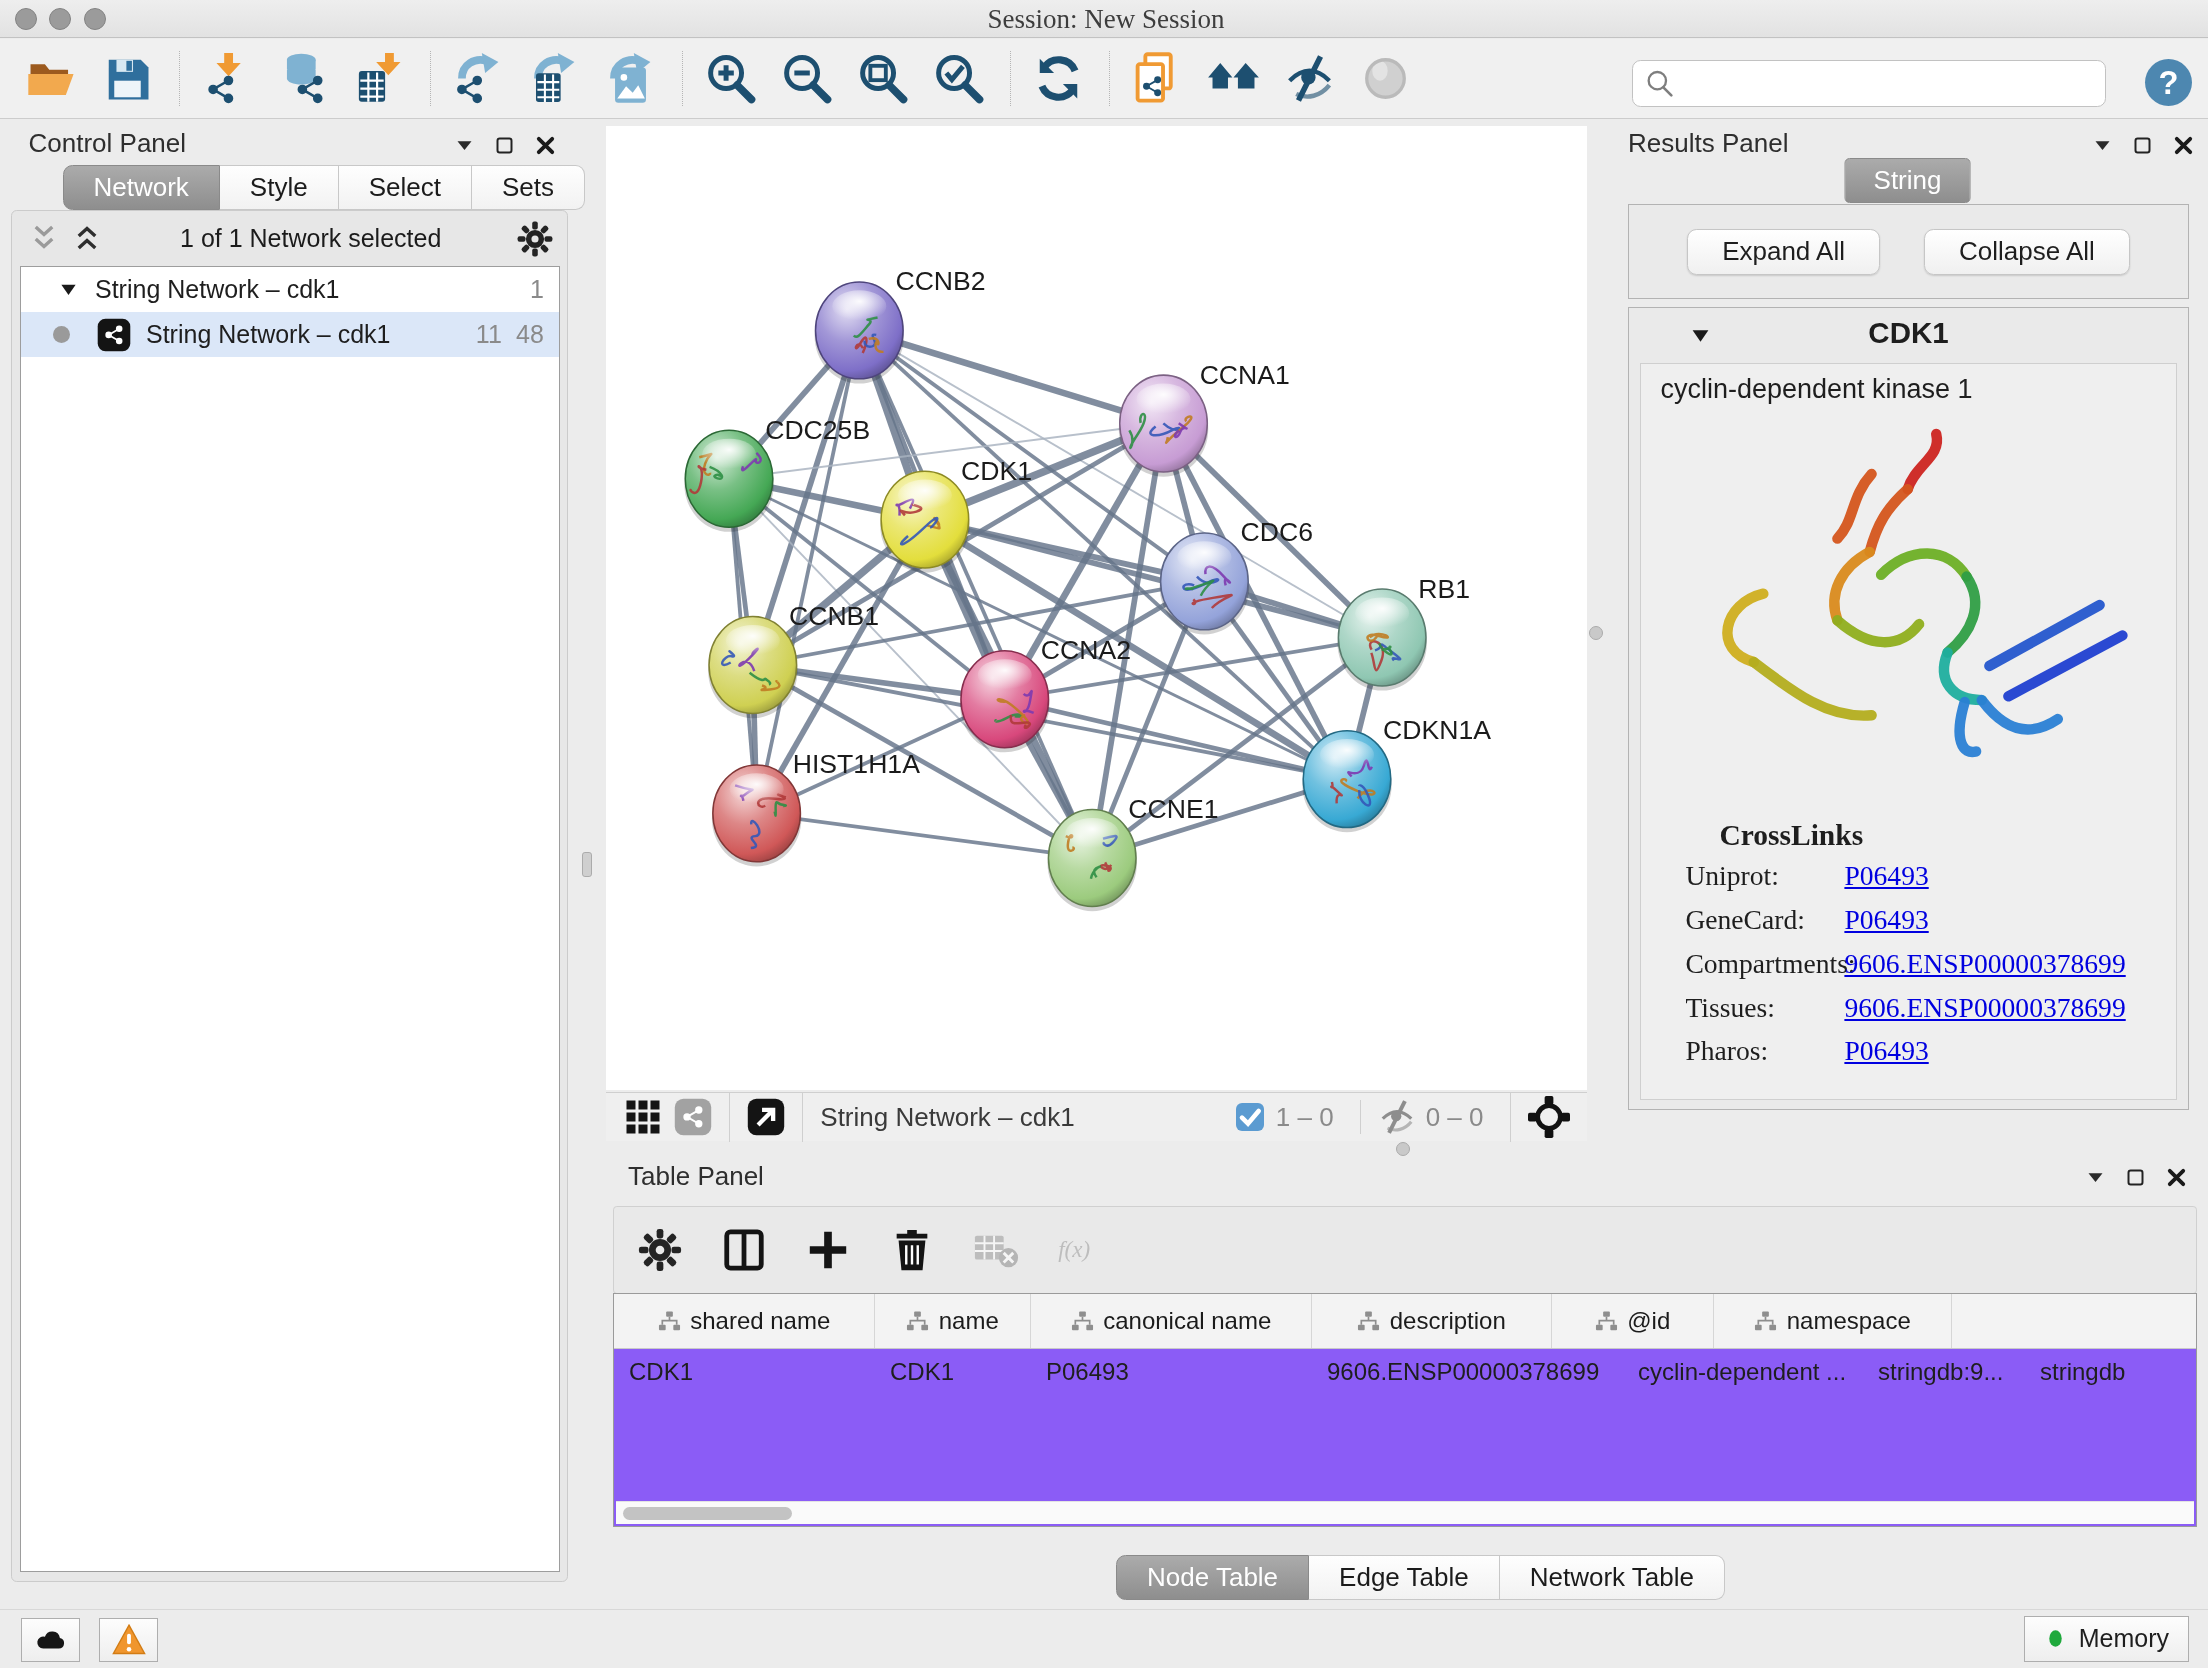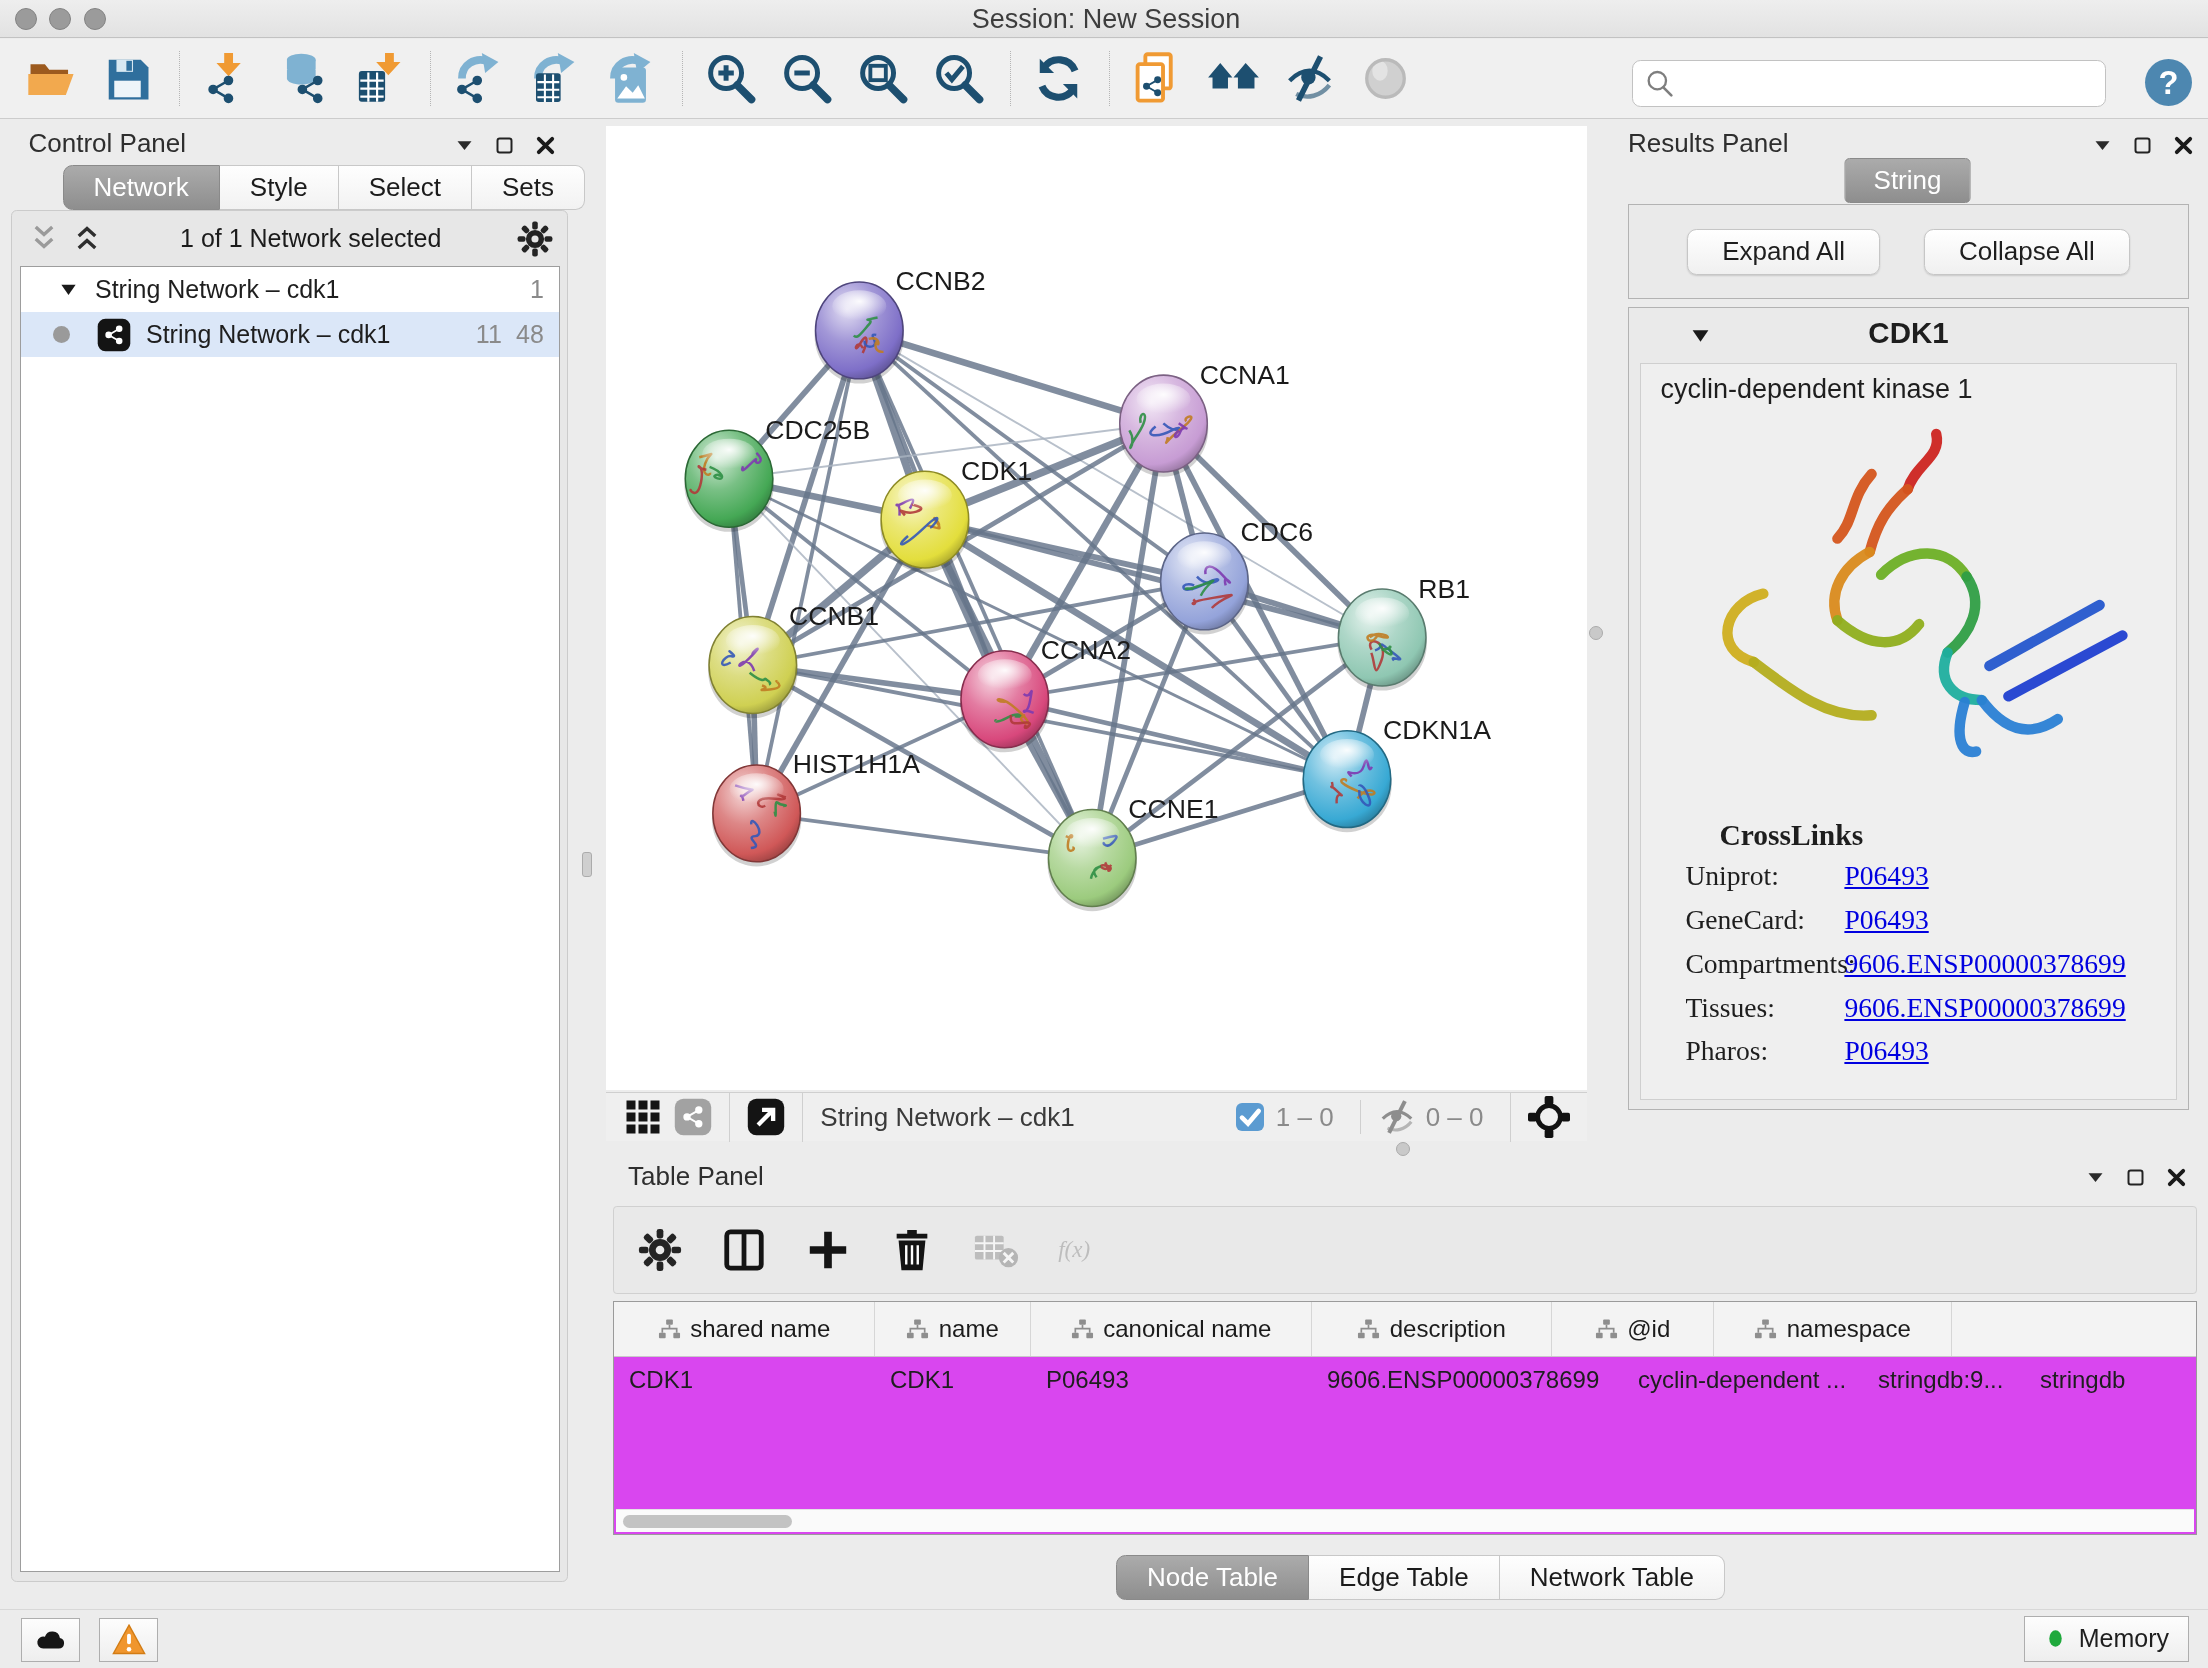--- a/index.html
+++ b/index.html
@@ -4,21 +4,21 @@
 <style>
 * { margin:0; padding:0; box-sizing:border-box; }
 html,body { width:2208px; height:1668px; overflow:hidden; }
 body { background:#ececec; font-family:"Liberation Sans",sans-serif; position:relative; color:#1e1e1e; }
 
 
 .titlebar { position:absolute; left:0; top:0; width:2208px; height:38px;
   background:linear-gradient(#eeeeee,#e2e2e2); border-bottom:1px solid #c2c2c2; }
 .lights { position:absolute; left:15px; top:7.6px; display:flex; gap:12.4px; }
 .light { width:22px; height:22px; border-radius:50%; background:#9b9b9b; border:1px solid #838383; }
-.win-title { position:absolute; left:4px; right:0; top:3.8px; text-align:center; font-size:27px; color:#3d3d3d; }
+.win-title { position:absolute; left:4px; right:0; top:3.8px; text-align:center; font-size:27px; color:#3d3d3d;font-family:Liberation Serif, serif; }
 
 
 .toolbar { position:absolute; left:0; top:39px; width:2208px; height:80px;
   background:#f0f0f0; border-bottom:1.9px solid #cccccc; display:flex; align-items:center; padding-left:21px; }
 .tbtn { width:61px; height:61px; display:flex; align-items:center; justify-content:center; margin-right:15px; }
 .tbtn svg { width:53px; height:53px; }
 .tbtn.disabled { opacity:.55; }
 .tsep { width:0; height:55px; border-left:1.9px dotted #b5b5b5; margin:0 17px 0 5.7px; }
 .search-wrap { position:absolute; left:1632px; top:60px; width:474px; height:47px; background:#ffffff;
   border:1.9px solid #c2c2c2; border-radius:8.6px; display:flex; align-items:center; padding-left:11.4px; }
@@ -87,21 +87,21 @@
 .xl-label { display:inline-block; }
 
 
 #table-panel { position:absolute; left:613px; top:1153px; width:1584px; height:455px; }
 .tp-toolbar { position:absolute; left:0; top:53px; width:1584px; height:88px; background:#e9e9e9;
   border:1px solid #d0d0d0; border-radius:3.8px; display:flex; align-items:center; padding-left:23px; gap:38px; }
 .tp-toolbar .tbi { width:46px; height:46px; }
 .tp-toolbar .tbi svg { width:46px; height:46px; }
 .tp-toolbar .tbi.wide { width:72px; }
 .tp-toolbar .tbi.disabled { opacity:.55; }
-.tp-table { position:absolute; left:0; top:148px; width:1584px; height:234px; background:#d946ef;
+.tp-table { position:absolute; left:0; top:140px; width:1584px; height:234px; background:#8b5cf6;
   border:1.9px solid #9a9a9a; overflow:hidden; }
 .thead { display:flex; height:55px; background:#f3f3f3; border-bottom:1px solid #c9c9c9; }
 .th { display:flex; align-items:center; justify-content:center; gap:9.5px; font-size:24px; color:#1b1b1b;
   border-right:1px solid #d6d6d6; flex:none; overflow:hidden; white-space:nowrap; }
 .th svg { width:23px; height:23px; flex:none; }
 .trow { display:flex; height:45px; align-items:center; }
 .td { padding-left:15px; font-size:24px; flex:none; overflow:hidden; white-space:nowrap; }
 .hscroll { position:absolute; left:1.9px; right:1.9px; bottom:1.9px; height:23px; background:#fafafa; border-top:1px solid #e3e3e3; }
 .hthumb { position:absolute; left:7.6px; top:4.8px; width:169px; height:13.3px; border-radius:6.7px; background:#c3c3c3; }
 .tp-tabs { position:absolute; left:50%; transform:translateX(-50%); top:402px; display:flex;padding-left:31px; }

